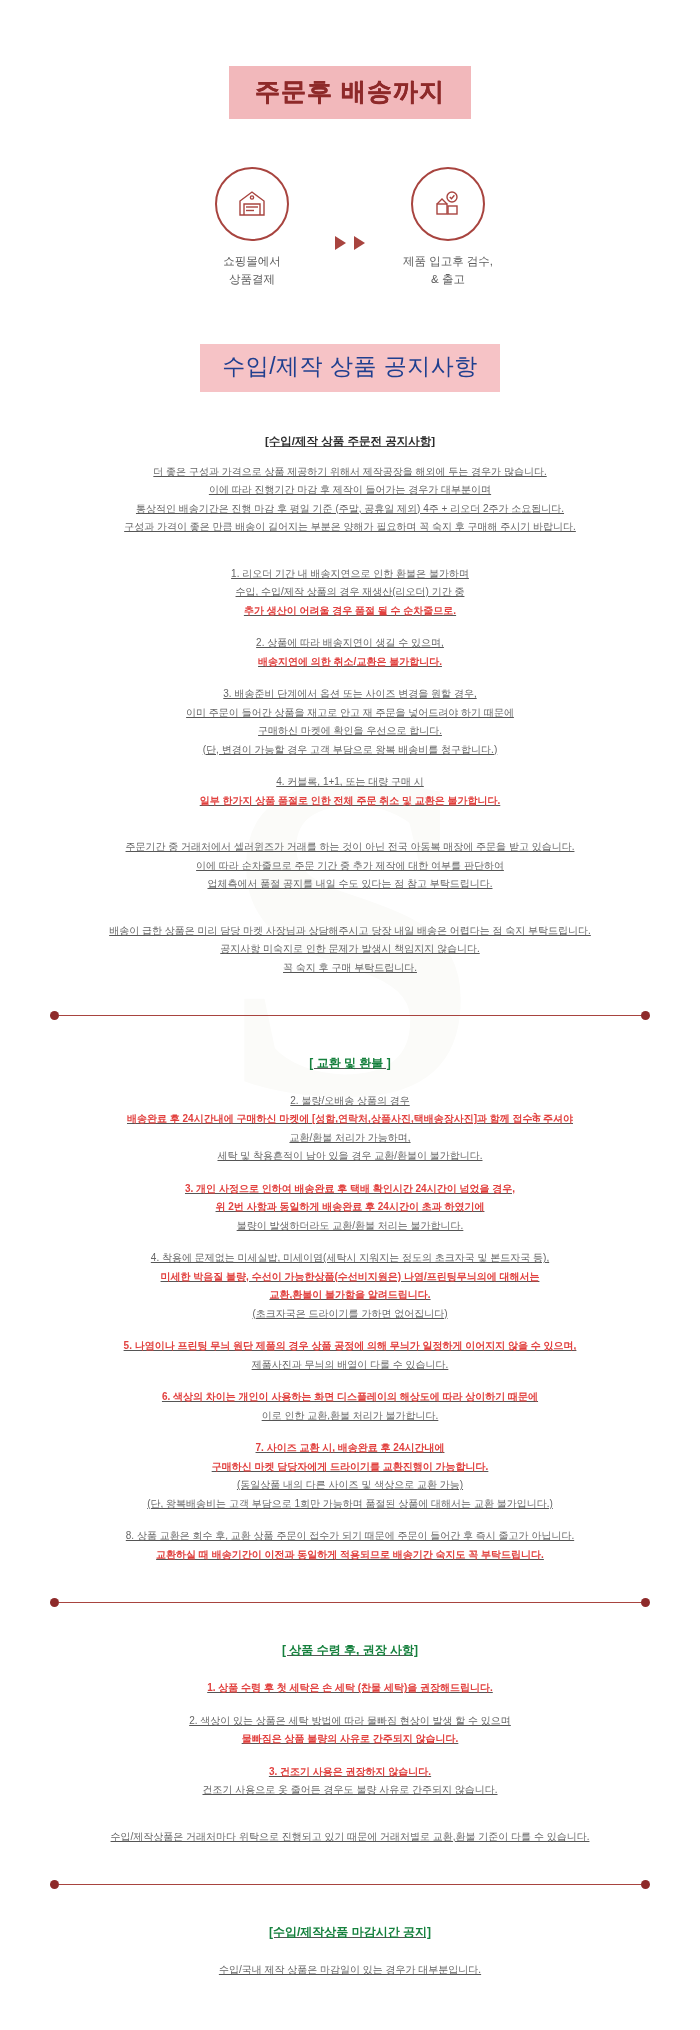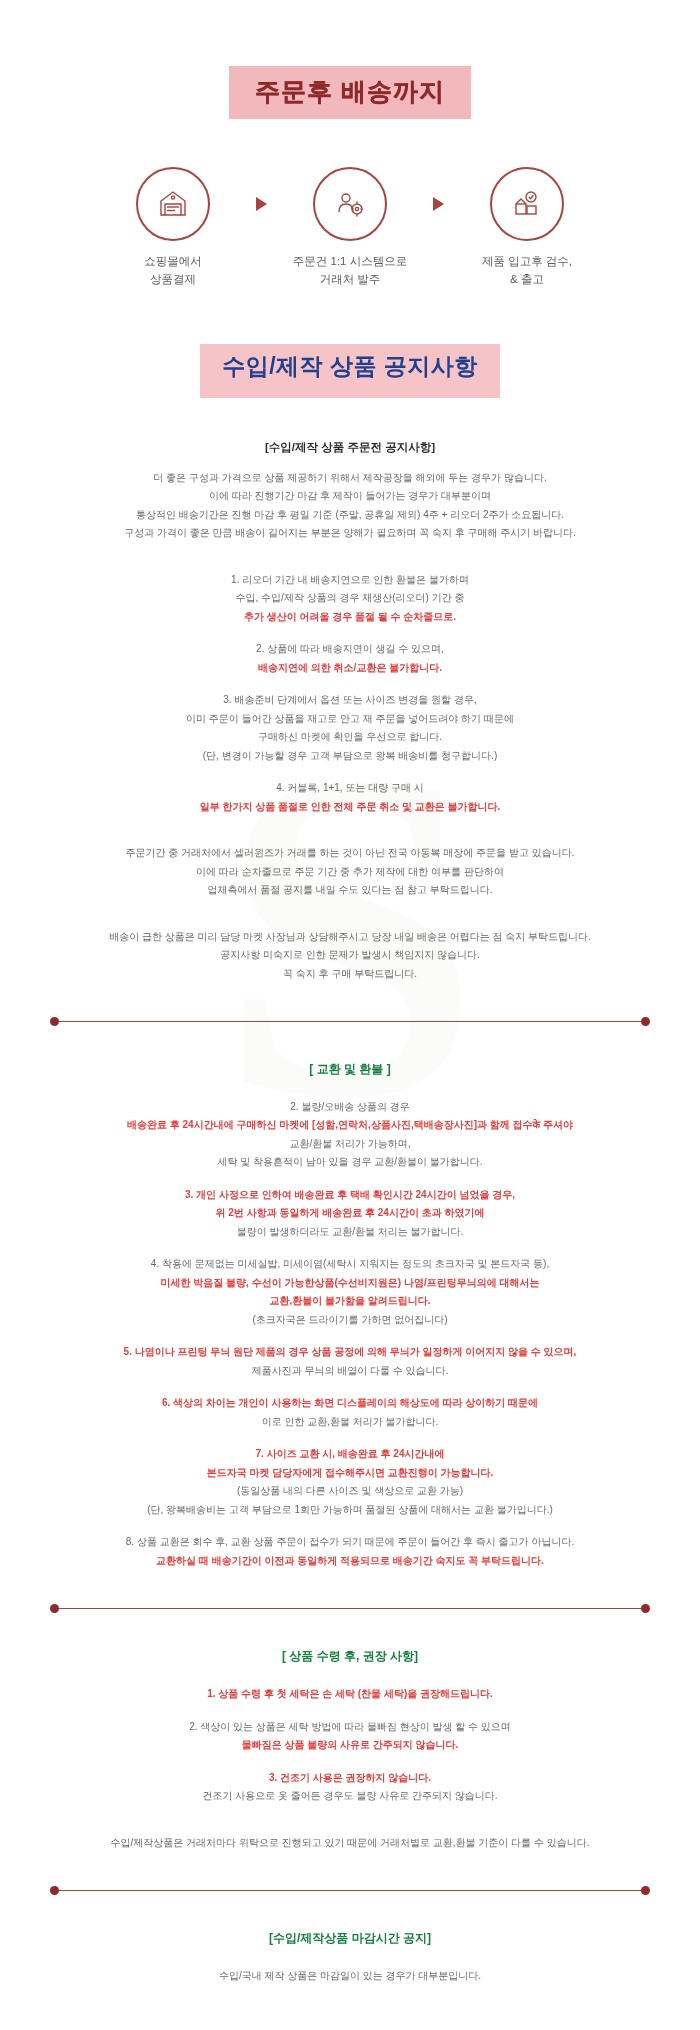--- a/index.html
+++ b/index.html
@@ -56,21 +56,21 @@
     color: #8e2a2a;
     letter-spacing: 1px;
     -webkit-text-stroke: 0.3px #8e2a2a;
   }
 
   
   .steps {
     margin-top: 48px;
     display: flex;
     justify-content: center;
-    align-items: flex-start;
+    align-items: center;
     gap: 8px;
   }
   .step {
     width: 150px;
     text-align: center;
   }
   .step-circle {
     width: 74px; height: 74px;
     margin: 0 auto 12px;
     border: 2px solid #a8443f;
@@ -95,31 +95,32 @@
   }
 
   
   .section-title-wrap {
     text-align: center;
     margin-top: 56px;
   }
   .section-title {
     display: inline-block;
     background: #f6c3c6;
-    padding: 4px 22px 12px;
+    padding: 4px 22px 6px;
     font-size: 23px;
-    font-weight: bold;
+    font-weight: normal;
     color: #1f3f8f;
     letter-spacing: 0.5px;
   }
 
   
   .block {
     text-align: center;
     padding: 0 62px;
+    text-decoration: underline;
   }
   .head {
     font-weight: bold;
     color: #2b2b2b;
     font-size: 11.5px;
     margin-bottom: 12px;
   }
   .para {
     margin: 0 0 14px;
     color: #666666;
@@ -185,33 +186,20 @@
             <path d="M14 26.5 L22 26.5"></path>
             <circle cx="20" cy="13.5" r="1.6"></circle>
           </svg>
         </div>
         <div class="step-label">쇼핑몰에서
 상품결제</div>
       </div>
 
       <div class="arrow"></div>
 
-      <div class="step">
-        <div class="step-circle">
-          <svg width="40" height="40" viewBox="0 0 40 40" fill="none" stroke="#a8443f" stroke-width="1.4">
-            <circle cx="16" cy="14" r="4"></circle>
-            <path d="M9 28 C9 22 12 20 16 20 C20 20 23 22 23 28"></path>
-            <circle cx="27" cy="25" r="5"></circle>
-            <path d="M27 19.5 L27 17.5 M27 32.5 L27 30.5 M32.5 25 L30.5 25 M23.5 25 L21.5 25"></path>
-            <circle cx="27" cy="25" r="1.6"></circle>
-          </svg>
-        </div>
-        <div class="step-label">주문건 1:1 시스템으로
-거래처 발주</div>
-      </div>
 
       <div class="arrow"></div>
 
       <div class="step">
         <div class="step-circle">
           <svg width="40" height="40" viewBox="0 0 40 40" fill="none" stroke="#a8443f" stroke-width="1.4">
             <rect x="9" y="20" width="10" height="10"></rect>
             <rect x="20" y="22" width="9" height="8"></rect>
             <path d="M9 20 L14 15 L19 20"></path>
             <circle cx="24" cy="13" r="5"></circle>
@@ -259,21 +247,21 @@
     </div>
 
     <div class="block">
       <div class="sec-head">[ 교환 및 환불 ]</div>
       <div id="exchange-items">
           <p class="para"><span>2. 불량/오배송 상품의 경우</span><br><span class="red-b">배송완료 후 24시간내에 구매하신 마켓에 [성함,연락처,상품사진,택배송장사진]과 함께 접수के 주셔야</span><br><span>교환/환불 처리가 가능하며,</span><br><span>세탁 및 착용흔적이 남아 있을 경우 교환/환불이 불가합니다.</span></p>
           <p class="para"><span class="red-b">3. 개인 사정으로 인하여 배송완료 후 택배 확인시간 24시간이 넘었을 경우,</span><br><span class="red-b">위 2번 사항과 동일하게 배송완료 후 24시간이 초과 하였기에</span><br><span>불량이 발생하더라도 교환/환불 처리는 불가합니다.</span></p>
           <p class="para"><span>4. 착용에 문제없는 미세실밥, 미세이염(세탁시 지워지는 정도의 초크자국 및 본드자국 등),</span><br><span class="red-b">미세한 박음질 불량, 수선이 가능한상품(수선비지원은) 나염/프린팅무늬의에 대해서는</span><br><span class="red-b">교환,환불이 불가함을 알려드립니다.</span><br><span>(초크자국은 드라이기를 가하면 없어집니다)</span></p>
           <p class="para"><span class="red-b">5. 나염이나 프린팅 무늬 원단 제품의 경우 상품 공정에 의해 무늬가 일정하게 이어지지 않을 수 있으며,</span><br><span>제품사진과 무늬의 배열이 다룰 수 있습니다.</span></p>
           <p class="para"><span class="red-b">6. 색상의 차이는 개인이 사용하는 화면 디스플레이의 해상도에 따라 상이하기 때문에</span><br><span>이로 인한 교환,환불 처리가 불가합니다.</span></p>
-          <p class="para"><span class="red-b">7. 사이즈 교환 시, 배송완료 후 24시간내에</span><br><span class="red-b">본드자국 마켓 담당자에게 접수해주시면 교환진행이 가능합니다.</span><br><span>(동일상품 내의 다른 사이즈 및 색상으로 교환 가능)</span><br><span>(단, 왕복배송비는 고객 부담으로 1회만 가능하며 품절된 상품에 대해서는 교환 불가입니다.)</span></p>
+          <p class="para"><span class="red-b">7. 사이즈 교환 시, 배송완료 후 24시간내에</span><br><span class="red-b">구매하신 마켓 담당자에게 드라이기를 교환진행이 가능합니다.</span><br><span>(동일상품 내의 다른 사이즈 및 색상으로 교환 가능)</span><br><span>(단, 왕복배송비는 고객 부담으로 1회만 가능하며 품절된 상품에 대해서는 교환 불가입니다.)</span></p>
           <p class="para"><span>8. 상품 교환은 회수 후, 교환 상품 주문이 접수가 되기 때문에 주문이 들어간 후 즉시 줄고가 아닙니다.</span><br><span class="red-b">교환하실 때 배송기간이 이전과 동일하게 적용되므로 배송기간 숙지도 꼭 부탁드립니다.</span></p>
         </div>
     </div>
 
     <div class="divider">
       <div class="dot left"></div>
       <div class="line"></div>
       <div class="dot right"></div>
     </div>
 

